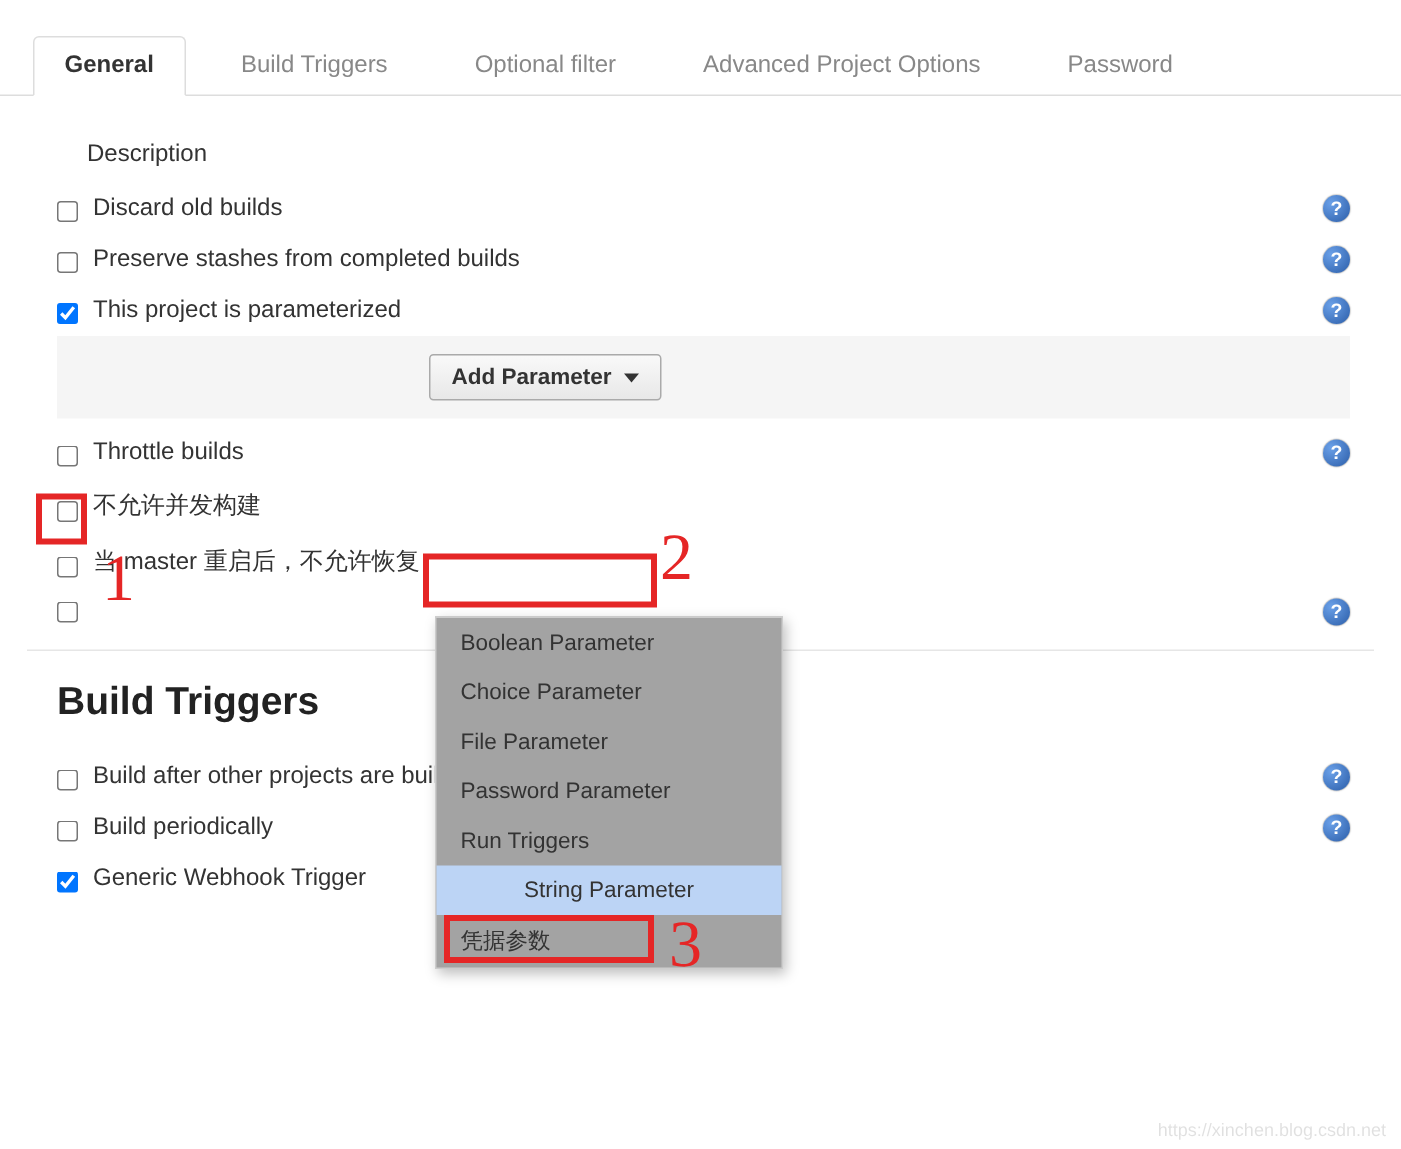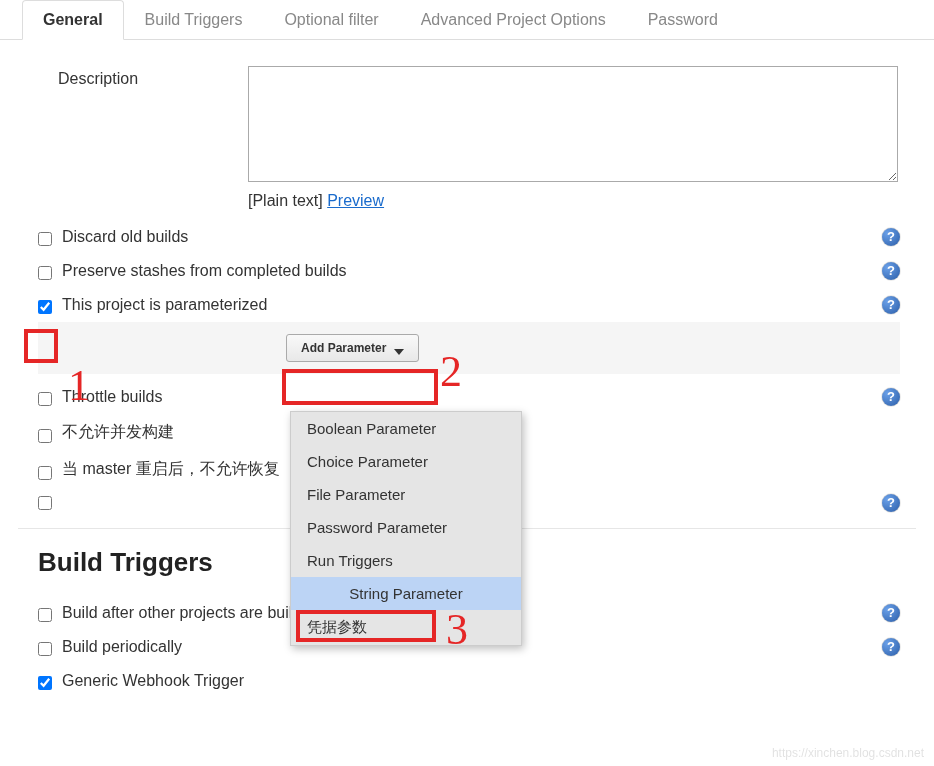--- a/index.html
+++ b/index.html
@@ -11,22 +11,22 @@
     width: 934px;
     height: 766px;
     position: relative;
     overflow: hidden;
   }
   
   .tabs {
     display: flex;
     border-bottom: 1px solid #ddd;
     padding-left: 22px;
-    padding-top: 0;
-    gap: 0;
+    padding-top: 24px;
+    gap: 16px;
   }
   .tab {
     padding: 10px 20px;
     color: #888;
     cursor: pointer;
     border: 1px solid transparent;
     border-bottom: none;
     font-size: 16px;
   }
   .tab.active {
@@ -37,21 +37,21 @@
     border-radius: 4px 4px 0 0;
     margin-bottom: -1px;
     background: #fff;
   }
   
   .content {
     padding: 20px 18px 0 18px;
   }
   .row {
     display: flex;
-    align-items: flex-start;
+    align-items: flex-end;
     margin-bottom: 4px;
     padding: 6px 0;
     position: relative;
   }
   .label-col {
     width: 230px;
     padding-left: 40px;
     padding-top: 4px;
     font-size: 16px;
     color: #333;
@@ -105,44 +105,44 @@
   
   .param-block {
     background: #f5f5f5;
     margin-left: 20px;
     margin-right: 16px;
     padding: 12px 0 12px 248px;
     margin-bottom: 6px;
   }
   .add-param-btn {
     display: inline-flex;
-    align-items: flex-end;
+    align-items: center;
     padding: 6px 14px;
     background: linear-gradient(#f9f9f9, #e8e8e8);
     border: 1px solid #aaa;
     border-radius: 3px;
     font-weight: bold;
-    font-size: 12px;
+    font-size: 15px;
     color: #333;
     cursor: pointer;
   }
   .add-param-btn .caret {
     margin-left: 8px;
     width: 0; height: 0;
     border-left: 5px solid transparent;
     border-right: 5px solid transparent;
     border-top: 6px solid #333;
   }
   
   .dropdown {
     position: absolute;
     left: 290px;
     top: 411px;
     width: 232px;
-    background: #e5e5e5;
+    background: #a3a3a3;
     border: 1px solid #ccc;
     box-shadow: 2px 3px 8px rgba(0,0,0,0.25);
     z-index: 10;
   }
   .dropdown-item {
     padding: 8px 16px;
     font-size: 15px;
     color: #333;
     cursor: pointer;
   }
@@ -193,27 +193,20 @@
   <div class="tab">Build Triggers</div>
   <div class="tab">Optional filter</div>
   <div class="tab">Advanced Project Options</div>
   <div class="tab">Password</div>
 </div>
 
 <div class="content">
 
   <div class="row">
     <div class="label-col">Description</div>
-    <div class="field-col">
-      <textarea class="desc" style=""></textarea>
-      <div class="subtext">
-        <span>[Plain text]</span>
-        <a href="#">Preview</a>
-      </div>
-    </div>
   </div>
 
   <div class="check-row">
     <input type="checkbox" style="">
     <span>Discard old builds</span>
     <span class="help-icon">?</span>
   </div>
   <div class="check-row">
     <input type="checkbox" style="">
     <span>Preserve stashes from completed builds</span>

